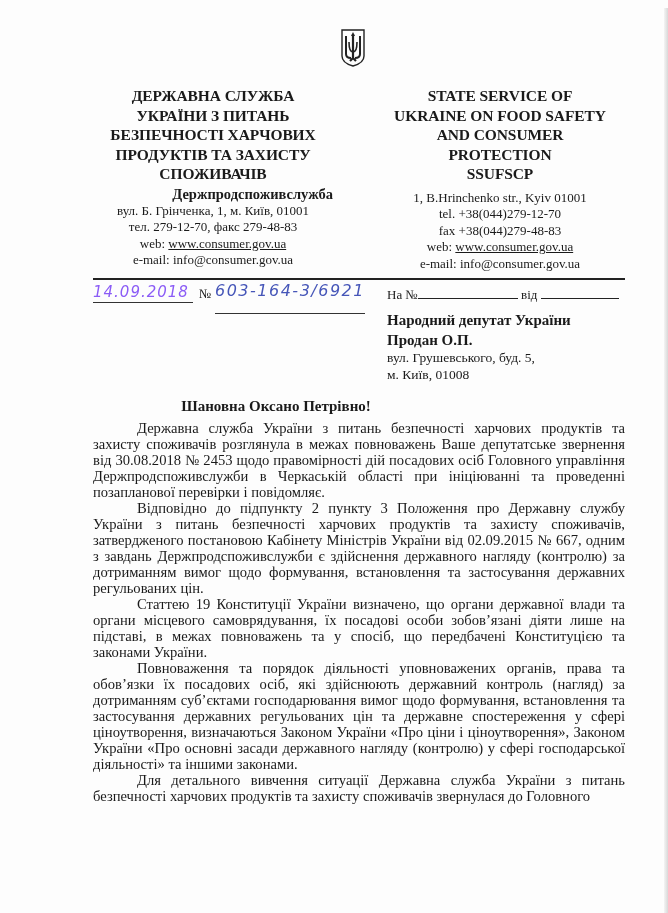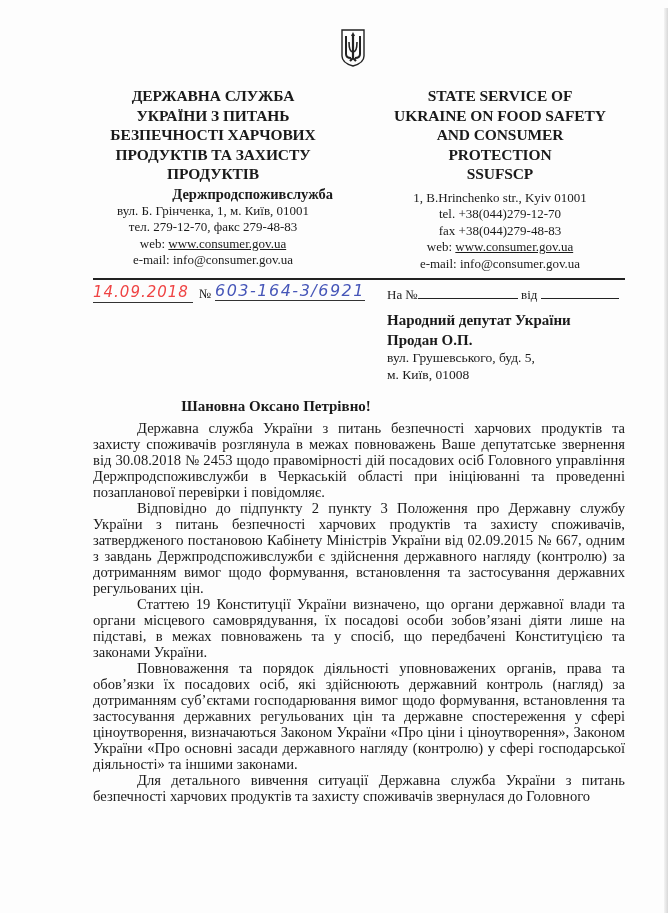--- a/index.html
+++ b/index.html
@@ -36,31 +36,31 @@
   .divider {
     position: absolute; left: 93px; top: 278px; width: 532px; height: 2px;
     background: #222;
   }
   .outgoing {
     position: absolute; left: 93px; top: 283px; width: 290px; height: 24px;
   }
   .hw-date {
     position: absolute; left: 0; top: 0; width: 100px;
     font-family: "DejaVu Sans", sans-serif; font-style: italic;
-    color: #ef4444; font-size: 15px; letter-spacing: 1px;
+    color: #8b5cf6; font-size: 15px; letter-spacing: 1px;
     border-bottom: 1px solid #333; padding-bottom: 1px; white-space: nowrap;
   }
   .no-sign {
     position: absolute; left: 106px; top: 3px; font-size: 13px;
   }
   .hw-number {
     position: absolute; left: 122px; top: -2px;
     font-family: "DejaVu Sans", sans-serif; font-style: italic;
     color: #4656b8; font-size: 16px; letter-spacing: 1.5px; white-space: nowrap;
-    border-bottom: 1px solid #333; padding-bottom: 0;
+    border-bottom: 1px solid #333; padding-bottom: 13px;
   }
   .ref-line {
     position: absolute; left: 387px; top: 287px; font-size: 13px; white-space: nowrap;
   }
   .blank {
     display: inline-block; border-bottom: 1px solid #222; vertical-align: baseline;
     height: 11px;
   }
   .blank-no { width: 100px; }
   .blank-date { width: 78px; }
@@ -94,21 +94,21 @@
   <path d="M9 14 Q9 24 13 24 Q17 24 17 14" stroke="#222" stroke-width="1.6" fill="none"></path>
   <path d="M13 4 L11 8 L15 8 Z" fill="#222"></path>
 </svg>
 
 <div class="hdr-col hdr-left">
   <div class="hdr-title">
     <div>ДЕРЖАВНА СЛУЖБА</div>
     <div>УКРАЇНИ З ПИТАНЬ</div>
     <div>БЕЗПЕЧНОСТІ ХАРЧОВИХ</div>
     <div>ПРОДУКТІВ ТА ЗАХИСТУ</div>
-    <div>ПРОДУКТІВ</div>
+    <div>СПОЖИВАЧІВ</div>
   </div>
   <div class="hdr-sub">Держпродспоживслужба</div>
   <div class="hdr-info">
     <div>вул. Б. Грінченка, 1, м. Київ, 01001</div>
     <div>тел. 279-12-70,  факс 279-48-83</div>
     <div><span>web: </span><span class="link">www.consumer.gov.ua</span></div>
     <div>e-mail: info@consumer.gov.ua</div>
   </div>
 </div>
 

